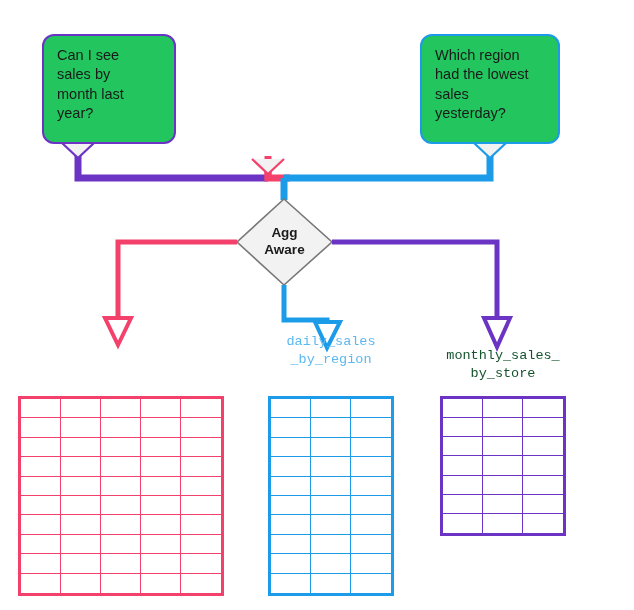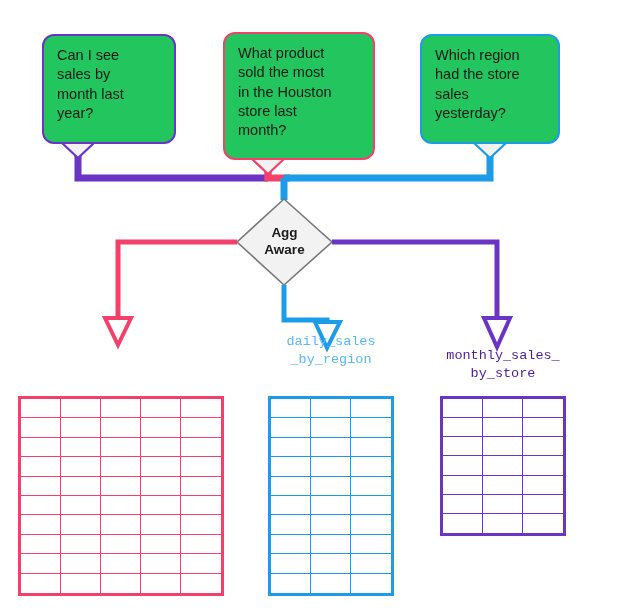--- a/index.html
+++ b/index.html
@@ -74,21 +74,21 @@
   .caption {
     position: absolute;
     font-family: "Liberation Mono", "DejaVu Sans Mono", monospace;
     font-size: 13.5px;
     line-height: 1.33;
     text-align: center;
     white-space: pre-line;
   }
   .cap-1 { left: 18px;  top: 357px; width: 206px; color: #F7889F; }
   .cap-2 { left: 258px; top: 333px; width: 146px; color: #5CB8F0; }
-  .cap-3 { left: 424px; top: 347px; width: 158px; color: #4c1d95; }
+  .cap-3 { left: 424px; top: 347px; width: 158px; color: #14532d; }
 
   
   .grid-table {
     position: absolute;
     box-sizing: border-box;
     display: grid;
     background: #ffffff;
   }
   .grid-table .cell {
     box-sizing: border-box;
@@ -131,28 +131,23 @@
     <path d="M 62 143 L 78 158 L 94 143" fill="#F2F2F2" stroke="#6B34C4" stroke-width="2.2" stroke-linejoin="miter"></path>
     <path d="M 252 159 L 268 174 L 284 159" fill="#F2F2F2" stroke="#F4416B" stroke-width="2.2" stroke-linejoin="miter"></path>
     <path d="M 474 143 L 490 158 L 506 143" fill="#F2F2F2" stroke="#1B9BE8" stroke-width="2.2" stroke-linejoin="miter"></path>
   </svg>
 
   <div class="bubble bubble-q1">Can I see
 sales by
 month last
 year?</div>
 
-  <div class="bubble bubble-q2">What product
-sold the most
-in the Houston
-store last
-month?</div>
 
   <div class="bubble bubble-q3">Which region
-had the store
+had the lowest
 sales
 yesterday?</div>
 
   <div class="diamond-wrap">
     <div class="diamond-label">
       <span>Agg</span>
       <span>Aware</span>
     </div>
   </div>
 

